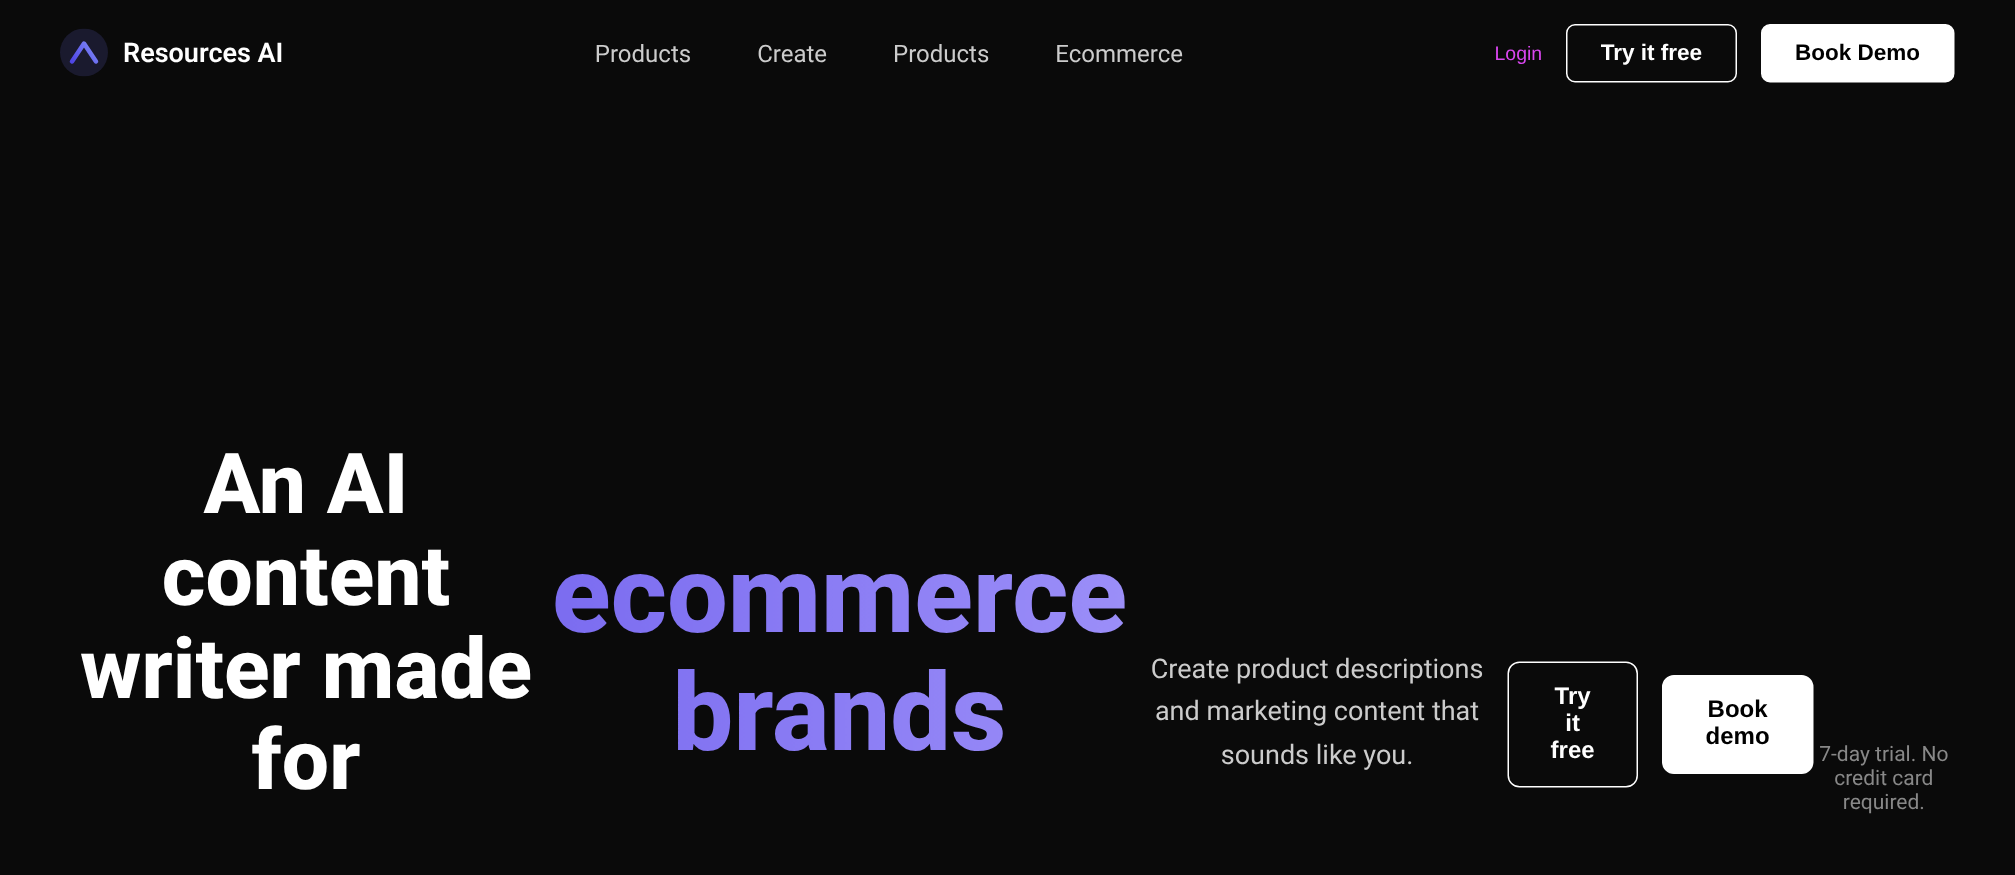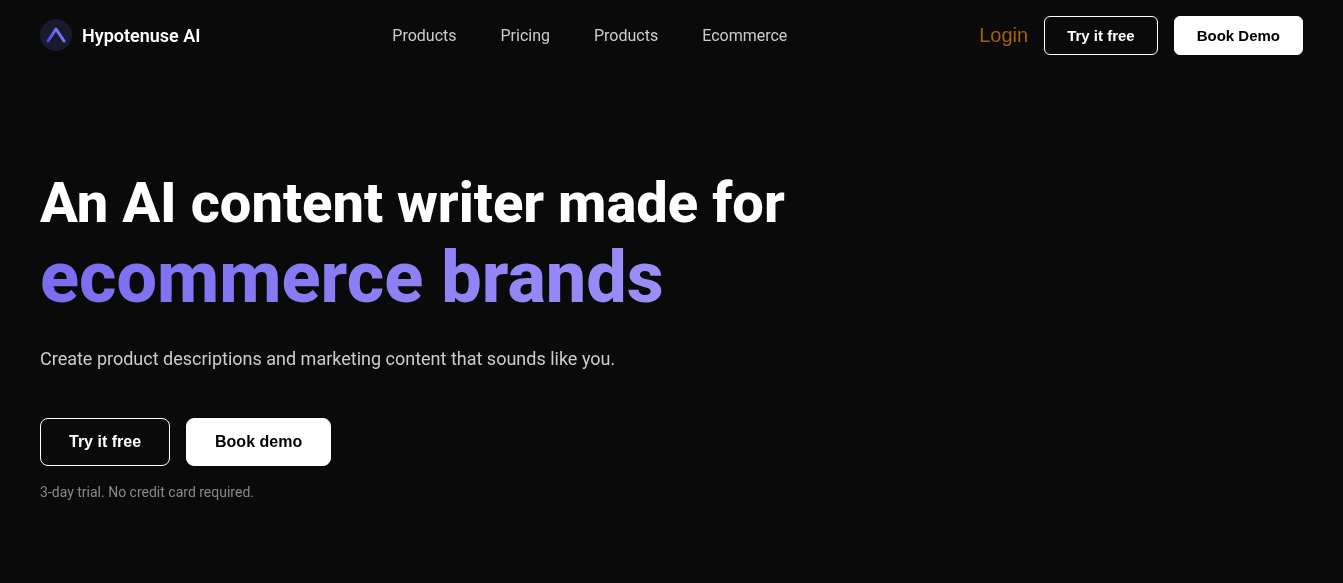--- a/index.html
+++ b/index.html
@@ -60,23 +60,23 @@
       font-weight: 400;
     }
 
     .nav-actions {
       display: flex;
       align-items: center;
       gap: 16px;
     }
 
     .nav-login {
-      color: #a16207;
+      color: #d946ef;
       text-decoration: none;
-      font-size: 20px;
+      font-size: 13px;
       font-weight: 500;
       background: none;
       border: none;
       cursor: pointer;
     }
 
     .btn-try-free-nav {
       background: transparent;
       color: #ffffff;
       border: 1.5px solid #ffffff;
@@ -94,22 +94,22 @@
       padding: 10px 22px;
       border-radius: 6px;
       font-size: 15px;
       font-weight: 600;
       cursor: pointer;
     }
 
     
     .hero {
       display: flex;
-      flex-direction: column;
-      align-items: flex-start;
+      flex-direction: row;
+      align-items: flex-end;
       justify-content: center;
       text-align: center;
       padding: 60px 40px 40px;
       height: calc(583px - 70px);
     }
 
     .hero-title-line1 {
       font-size: 56px;
       font-weight: 800;
       color: #ffffff;
@@ -127,21 +127,21 @@
       -webkit-background-clip: text;
       -webkit-text-fill-color: transparent;
       background-clip: text;
     }
 
     .hero-subtitle {
       font-size: 18px;
       color: #cccccc;
       line-height: 1.6;
       max-width: 620px;
-      margin-bottom: 44px;
+      margin-bottom: 24px;
     }
 
     .hero-buttons {
       display: flex;
       align-items: center;
       gap: 16px;
       margin-bottom: 18px;
     }
 
     .btn-try-free-hero {
@@ -179,26 +179,26 @@
     <svg class="nav-logo-icon" viewBox="0 0 32 32" fill="none" xmlns="http://www.w3.org/2000/svg">
       <circle cx="16" cy="16" r="16" fill="#1a1a2e"></circle>
       <path d="M8 22 L16 10 L24 22" stroke="url(#logoGrad)" stroke-width="3" stroke-linecap="round" stroke-linejoin="round" fill="none"></path>
       <defs>
         <linearGradient id="logoGrad" x1="8" y1="22" x2="24" y2="10" gradientUnits="userSpaceOnUse">
           <stop offset="0%" stop-color="#4f46e5"></stop>
           <stop offset="100%" stop-color="#818cf8"></stop>
         </linearGradient>
       </defs>
     </svg>
-    <span class="nav-logo-text">Hypotenuse AI</span>
+    <span class="nav-logo-text">Resources AI</span>
   </a>
 
   <ul class="nav-links">
     <li><a href="#">Products</a></li>
-    <li><a href="#">Pricing</a></li>
+    <li><a href="#">Create</a></li>
     <li><a href="#">Products</a></li>
     <li><a href="#">Ecommerce</a></li>
   </ul>
 
   <div class="nav-actions">
     <button class="nav-login">Login</button>
     <button class="btn-try-free-nav">Try it free</button>
     <button class="btn-book-demo-nav">Book Demo</button>
   </div>
 </nav>
@@ -206,14 +206,14 @@
 <section class="hero">
   <h1 class="hero-title-line1">An AI content writer made for</h1>
   <h1 class="hero-title-line2">ecommerce brands</h1>
   <p class="hero-subtitle">
     <span>Create product descriptions and marketing content that sounds like you.</span><br>
   </p>
   <div class="hero-buttons">
     <button class="btn-try-free-hero">Try it free</button>
     <button class="btn-book-demo-hero">Book demo</button>
   </div>
-  <p class="hero-note">3-day trial. No credit card required.</p>
+  <p class="hero-note">7-day trial. No credit card required.</p>
 </section>
 
 </body></html>

